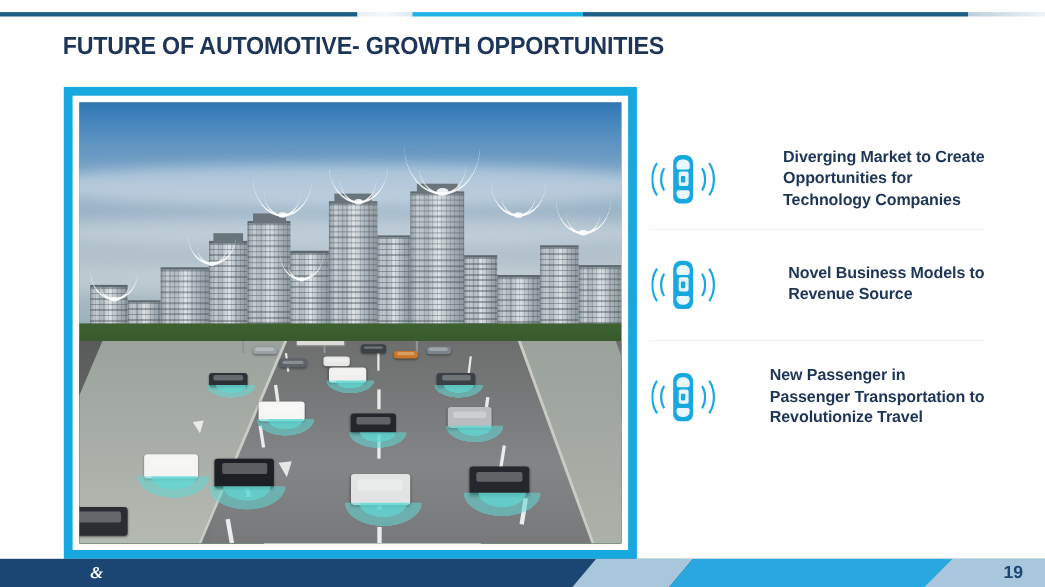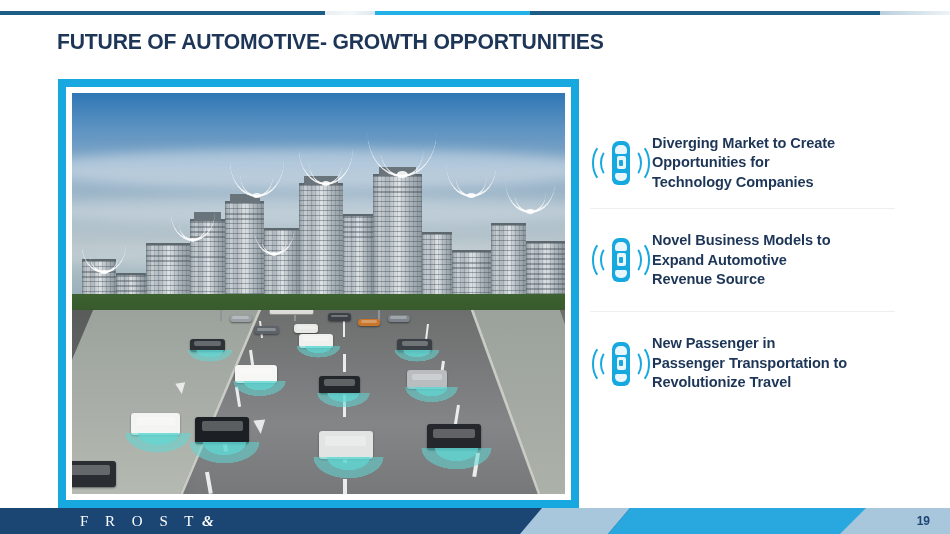--- a/index.html
+++ b/index.html
@@ -166,21 +166,21 @@
     background: linear-gradient(180deg,#f2f2f0,#d8d8d4);
     border: 1px solid #8e8e8a; border-radius:2px;
   }
   .lamp {
     position:absolute; width:2px; background:#8e9499;
   }
   .lamp::after { content:""; position:absolute; top:0; left:0; width:22px; height:2px; background:#8e9499; }
 
   
   .points { position:absolute; left:590px; top:118px; width:305px; }
-  .point { position:relative; display:flex; align-items:center; min-height:86px; }
+  .point { position:relative; display:flex; align-items:center; min-height:86px;justify-content:space-between; }
   .point + .point { border-top: 1px solid #eceff2; }
   .p1 { padding: 16px 0 16px 0; }
   .p2 { padding: 22px 0 22px 0; }
   .p3 { padding: 22px 0 22px 0; }
 
   .pt-icon { flex: 0 0 62px; height: 56px; position: relative; }
   .pt-text {
     font-size: 14.6px; font-weight: bold; color: #1d3557;
     line-height: 1.33; letter-spacing: -0.1px;
   }
@@ -251,21 +251,21 @@
   }
   .brand-amp { font-style: italic; font-weight: bold; padding: 0 2px; }
   .source {
     position:absolute; right:118px; top:0; height:26px;
     display:flex; align-items:center;
     color:#ffffff; font-size:8.4px; white-space:nowrap;
   }
   .pageno {
     position:absolute; right:20px; top:0; height:26px;
     display:flex; align-items:center;
-    color:#1b4674; font-size:12px; font-weight:600;
+    color:#1b4674; font-size:16px; font-weight:600;
   }
 </style>
 </head>
 <body>
 
 <div class="slide">
 
   <div class="toprule">
     <div class="seg seg-a"></div>
     <div class="seg seg-gap"></div>
@@ -460,21 +460,20 @@
           <div class="ci-wave r" style="left:34px;top:8px;width:26px;height:40px;"></div>
           <div class="ci-car">
             <div class="ci-ws"></div>
             <div class="ci-cab"></div>
             <div class="ci-rw"></div>
           </div>
         </div>
       </div>
       <div class="pt-text">
         <div>Novel Business Models to</div>
-        <div>Expand Automotive</div>
         <div>Revenue Source</div>
       </div>
     </div>
 
     <div class="point p3">
       <div class="pt-icon">
         <div class="ci">
           <div class="ci-wave l" style="left:10px;top:14px;width:18px;height:28px;"></div>
           <div class="ci-wave l" style="left:2px;top:8px;width:26px;height:40px;"></div>
           <div class="ci-wave r" style="left:34px;top:14px;width:18px;height:28px;"></div>
@@ -497,20 +496,19 @@
 
   <div class="footer">
     <div class="f-base"></div>
     <div class="f-left"></div>
     <div class="f-pale"></div>
     <div class="f-cyan"></div>
     <div class="f-dark"></div>
     <div class="f-right"></div>
 
     <div class="brand">
-      <span>F R O S T</span>
       <span class="brand-amp">&amp;</span>
     </div>
 
     <div class="pageno">19</div>
   </div>
 
 </div>
 
 </body></html>

